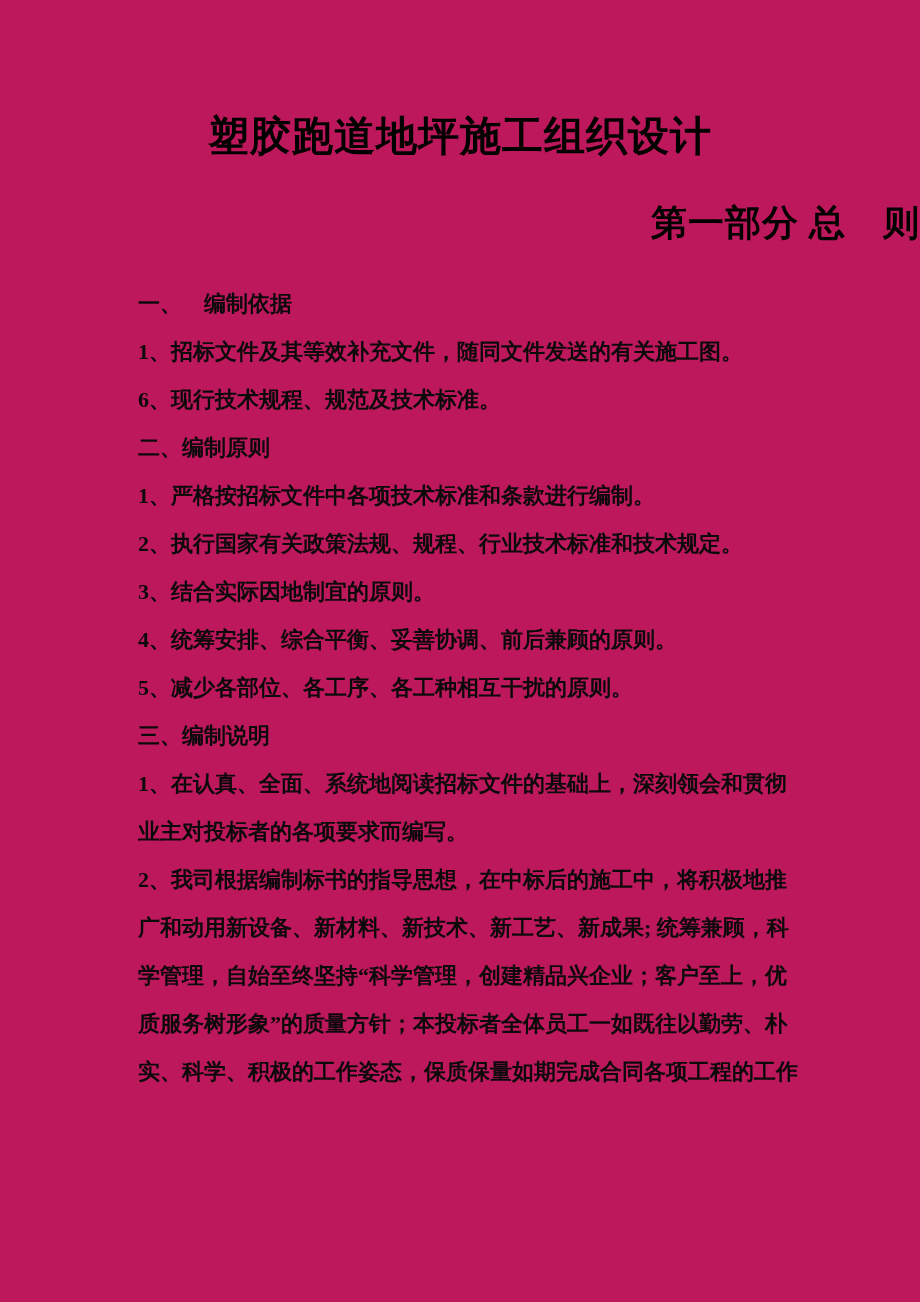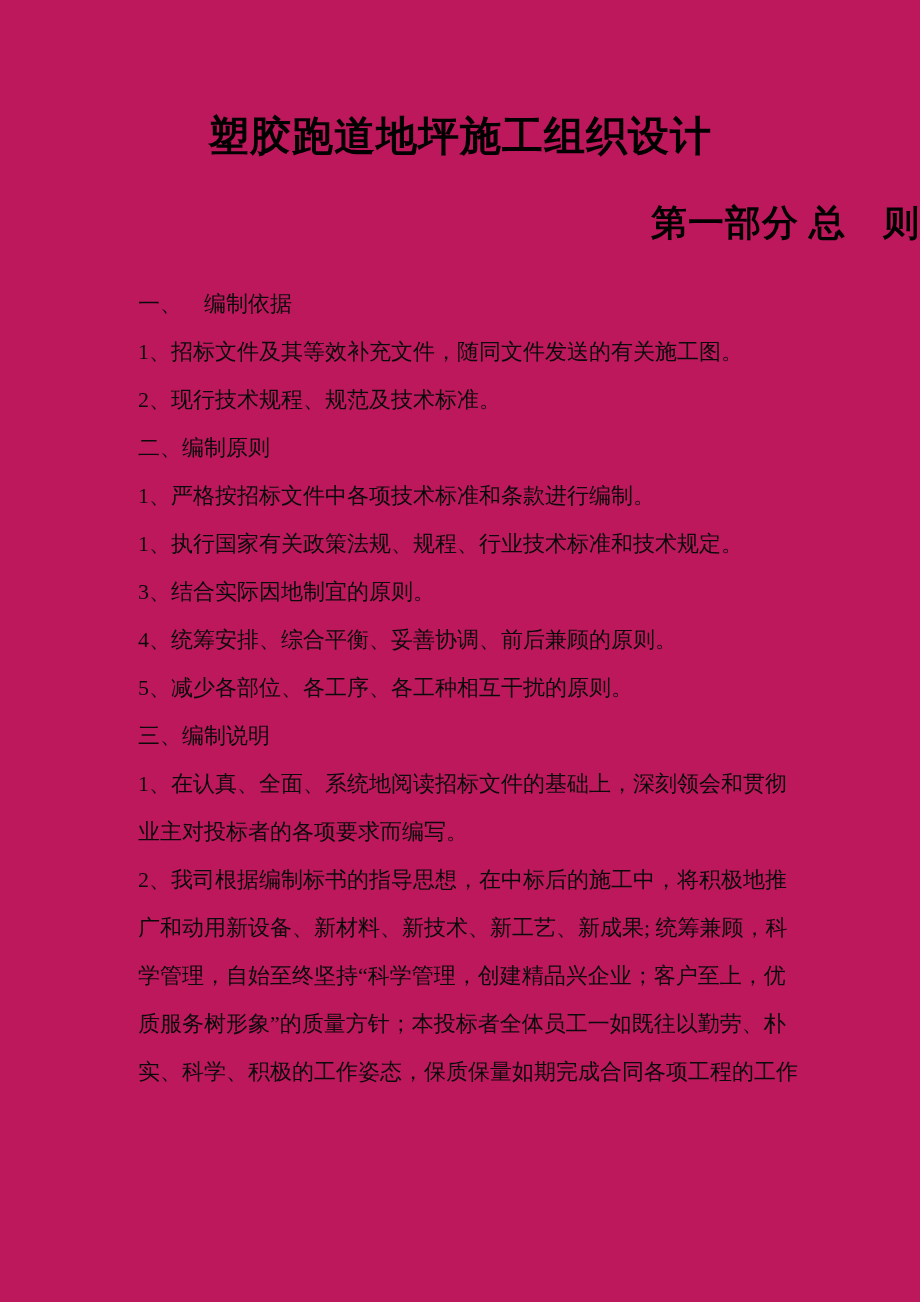--- a/index.html
+++ b/index.html
@@ -47,44 +47,45 @@
     top: 280px;
     left: 138px;
     width: 645px;
   }
   .line {
     height: 48px;
     line-height: 48px;
     font-size: 22px;
     white-space: nowrap;
     color: #0a0a0a;
+    font-weight: bold;
   }
   
   .line.j {
     text-align: justify;
     text-align-last: justify;
     text-justify: distribute;
   }
 </style>
 </head>
 <body>
 
 <div class="page">
 
   <h1 class="doc-title">塑胶跑道地坪施工组织设计</h1>
 
   <h2 class="doc-subtitle">第一部分 总　则</h2>
 
   <div class="doc-body">
     <div class="line">一、　编制依据</div>
     <div class="line">1、招标文件及其等效补充文件，随同文件发送的有关施工图。</div>
-    <div class="line">2、现行技术规程、规范及技术标准。</div>
+    <div class="line">6、现行技术规程、规范及技术标准。</div>
     <div class="line">二、编制原则</div>
     <div class="line">1、严格按招标文件中各项技术标准和条款进行编制。</div>
-    <div class="line">1、执行国家有关政策法规、规程、行业技术标准和技术规定。</div>
+    <div class="line">2、执行国家有关政策法规、规程、行业技术标准和技术规定。</div>
     <div class="line">3、结合实际因地制宜的原则。</div>
     <div class="line">4、统筹安排、综合平衡、妥善协调、前后兼顾的原则。</div>
     <div class="line">5、减少各部位、各工序、各工种相互干扰的原则。</div>
     <div class="line">三、编制说明</div>
     <div class="line j">1、在认真、全面、系统地阅读招标文件的基础上，深刻领会和贯彻</div>
     <div class="line">业主对投标者的各项要求而编写。</div>
     <div class="line j">2、我司根据编制标书的指导思想，在中标后的施工中，将积极地推</div>
     <div class="line j">广和动用新设备、新材料、新技术、新工艺、新成果; 统筹兼顾，科</div>
     <div class="line j">学管理，自始至终坚持“科学管理，创建精品兴企业；客户至上，优</div>
     <div class="line j">质服务树形象”的质量方针；本投标者全体员工一如既往以勤劳、朴</div>

